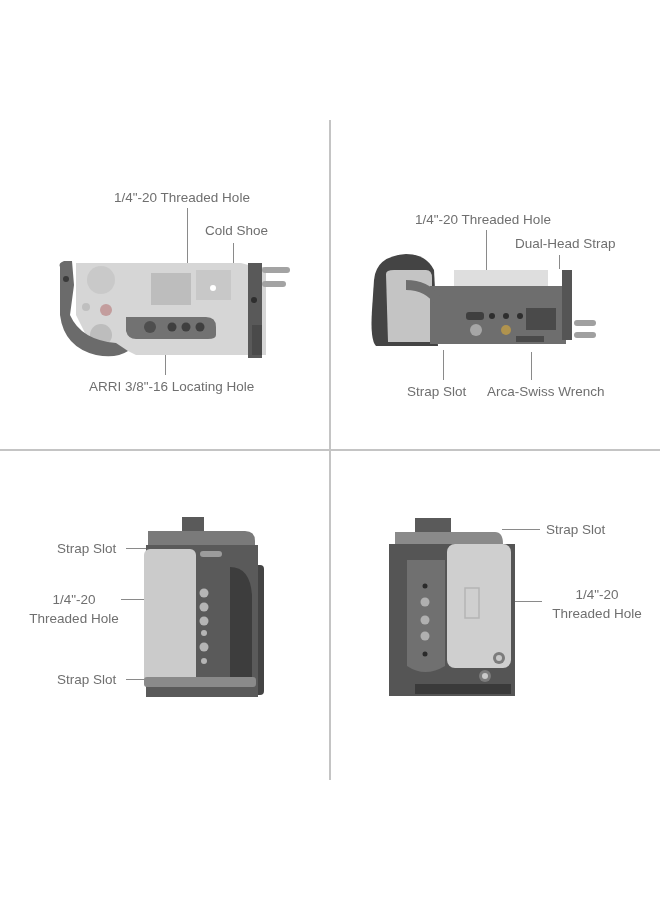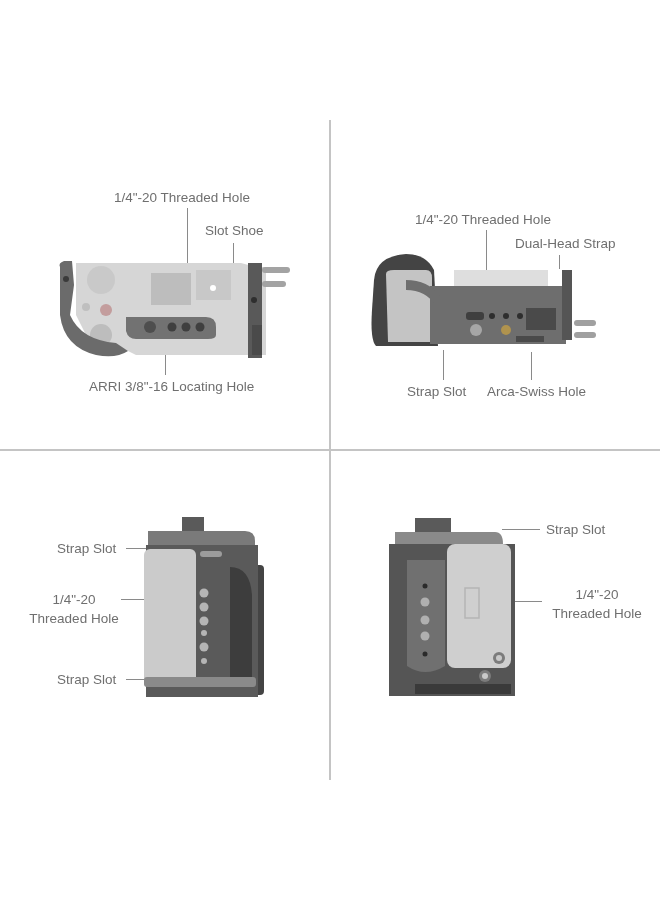--- a/index.html
+++ b/index.html
@@ -14,21 +14,21 @@
   svg { display:block; }
 </style>
 </head>
 <body>
 
 <div class="divider-v"></div>
 <div class="divider-h"></div>
 
 <div>
   <span class="label" style="left:114px;top:190px;">1/4"-20 Threaded Hole</span>
-  <span class="label" style="left:205px;top:223px;">Slot Shoe</span>
+  <span class="label" style="left:205px;top:223px;">Cold Shoe</span>
   <span class="label" style="left:89px;top:379px;">ARRI 3/8"-16 Locating Hole</span>
   <div class="leader" style="left:187px;top:208px;width:1px;height:106px;"></div>
   <div class="leader" style="left:233px;top:243px;width:1px;height:56px;"></div>
   <div class="leader" style="left:165px;top:330px;width:1px;height:45px;"></div>
 
   <div class="panel" style="left:56px;top:255px;">
     <svg width="240" height="110" viewBox="0 0 240 110">
 
       <path d="M20 8 H185 L200 12 H210 V100 H80 L60 90 L30 80 L20 60 Z" fill="#d6d6d6"></path>
       <rect x="95" y="18" width="40" height="32" fill="#bdbdbd"></rect>
@@ -54,21 +54,21 @@
       <circle cx="198" cy="45" r="3" fill="#2e2e2e"></circle>
       <rect x="196" y="70" width="10" height="30" fill="#4a4a4a"></rect>
     </svg>
   </div>
 </div>
 
 <div>
   <span class="label" style="left:415px;top:212px;">1/4"-20 Threaded Hole</span>
   <span class="label" style="left:515px;top:236px;">Dual-Head Strap</span>
   <span class="label" style="left:407px;top:384px;">Strap Slot</span>
-  <span class="label" style="left:487px;top:384px;">Arca-Swiss Hole</span>
+  <span class="label" style="left:487px;top:384px;">Arca-Swiss Wrench</span>
   <div class="leader" style="left:486px;top:230px;width:1px;height:68px;"></div>
   <div class="leader" style="left:559px;top:255px;width:1px;height:14px;"></div>
   <div class="leader" style="left:443px;top:350px;width:1px;height:30px;"></div>
   <div class="leader" style="left:531px;top:352px;width:1px;height:28px;"></div>
 
   <div class="panel" style="left:366px;top:250px;">
     <svg width="240" height="110" viewBox="0 0 240 110">
       <path d="M8 30 Q10 6 40 4 Q60 4 68 20 L72 96 H10 Q4 90 6 60 Z" fill="#444"></path>
       <rect x="88" y="20" width="94" height="30" fill="#dedede"></rect>
       <path d="M20 24 Q20 20 28 20 H60 Q66 20 66 28 V92 H22 Z" fill="#c4c4c4"></path>

